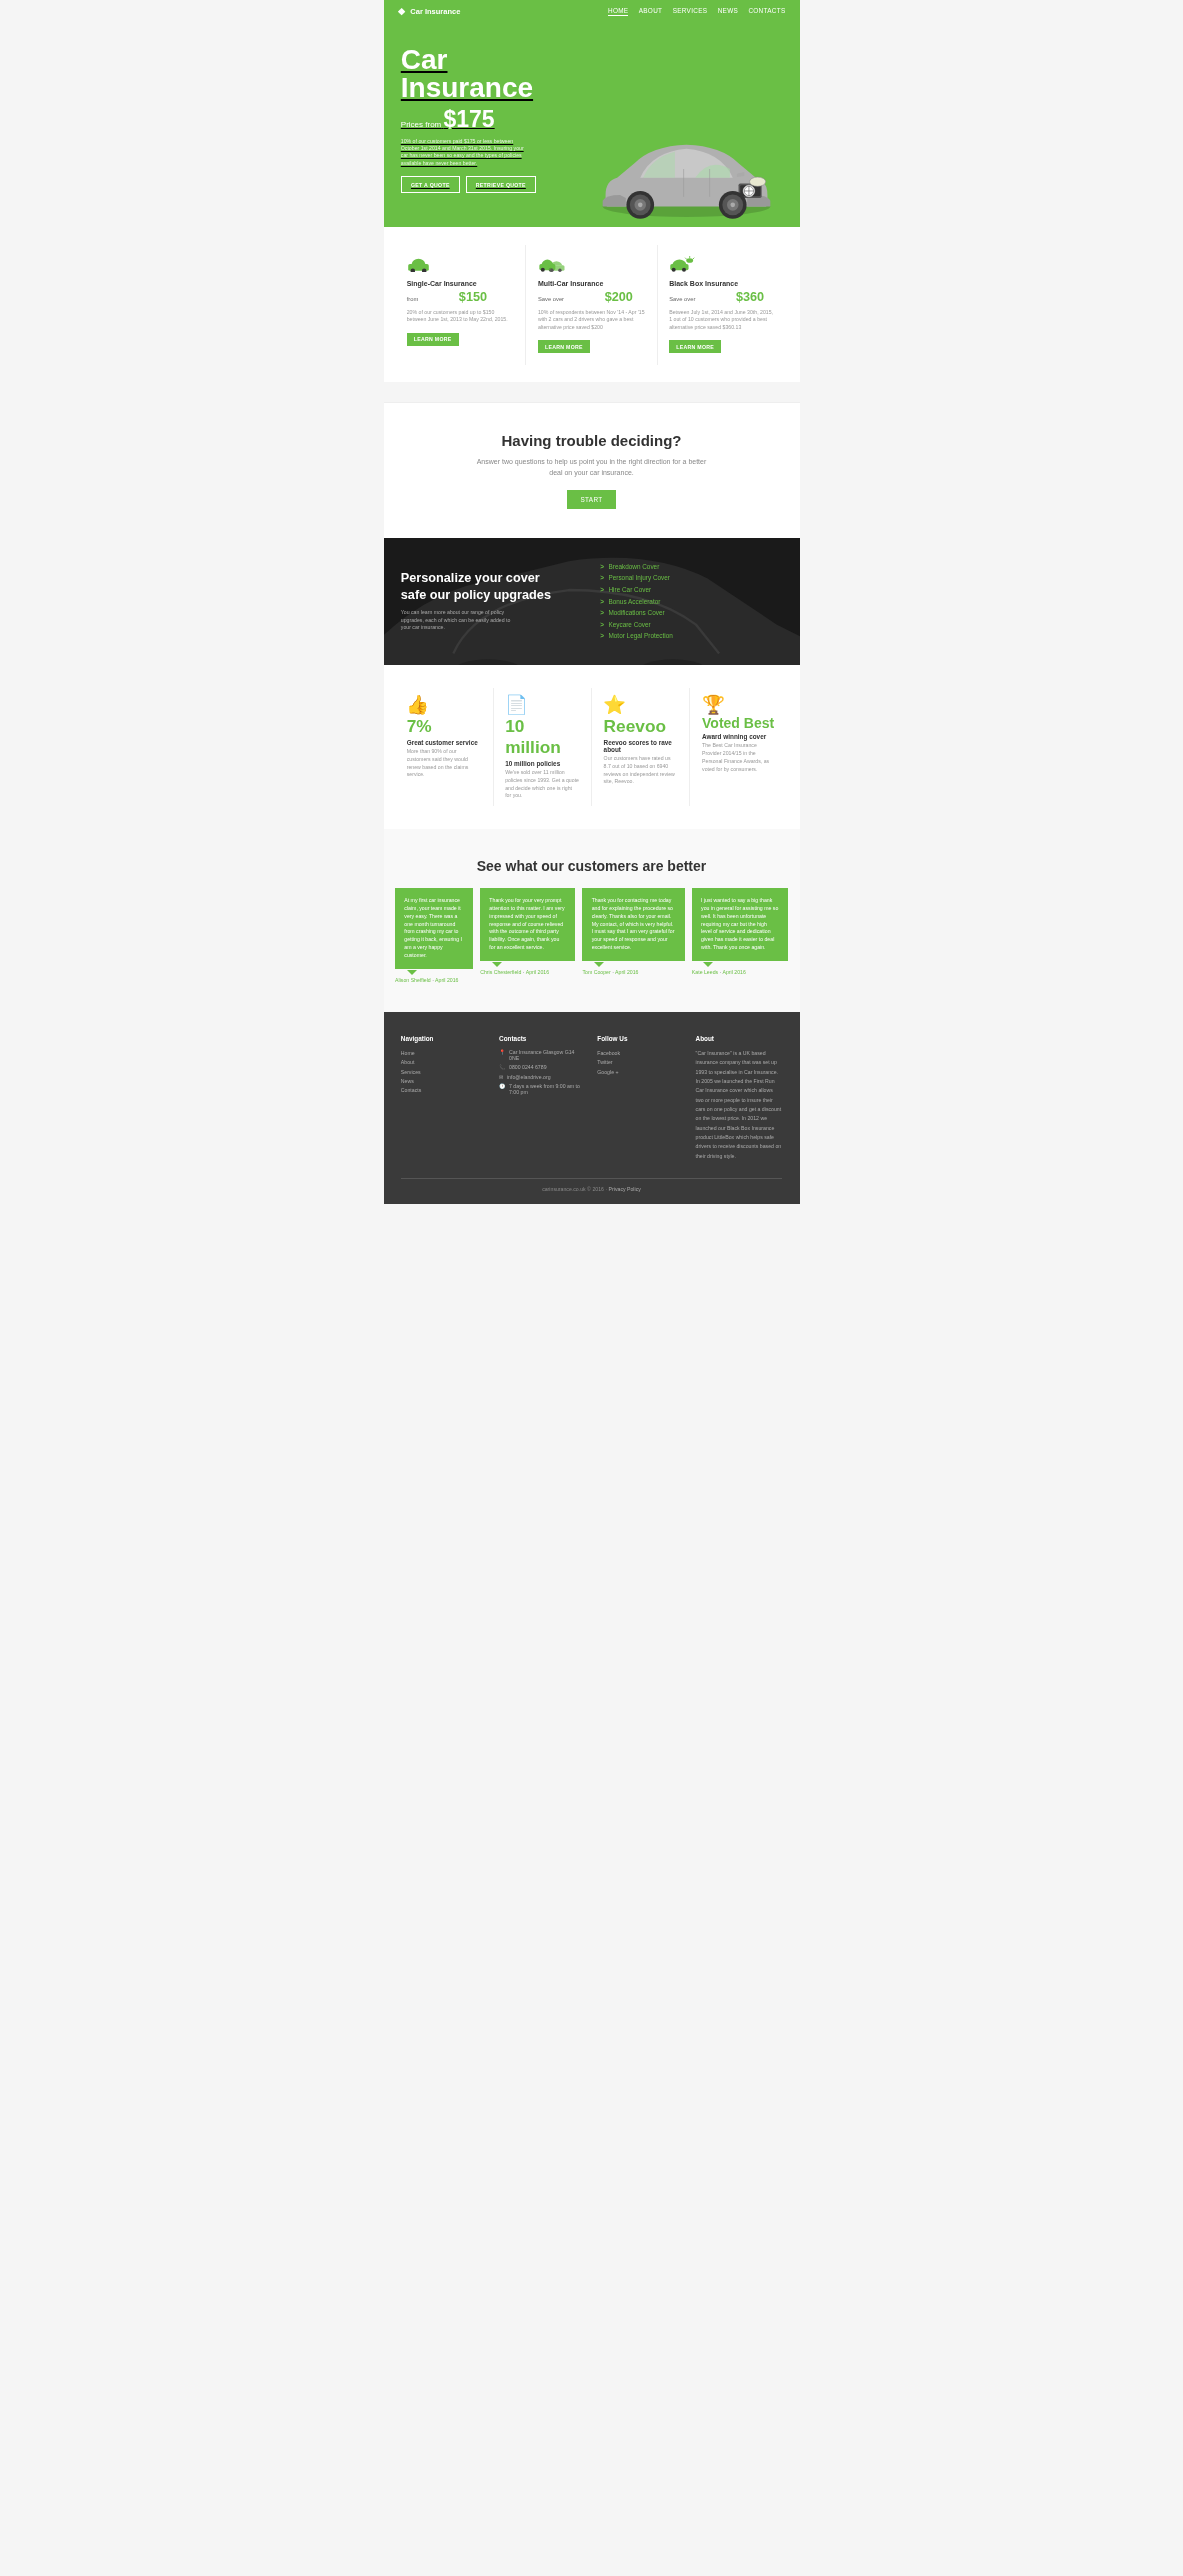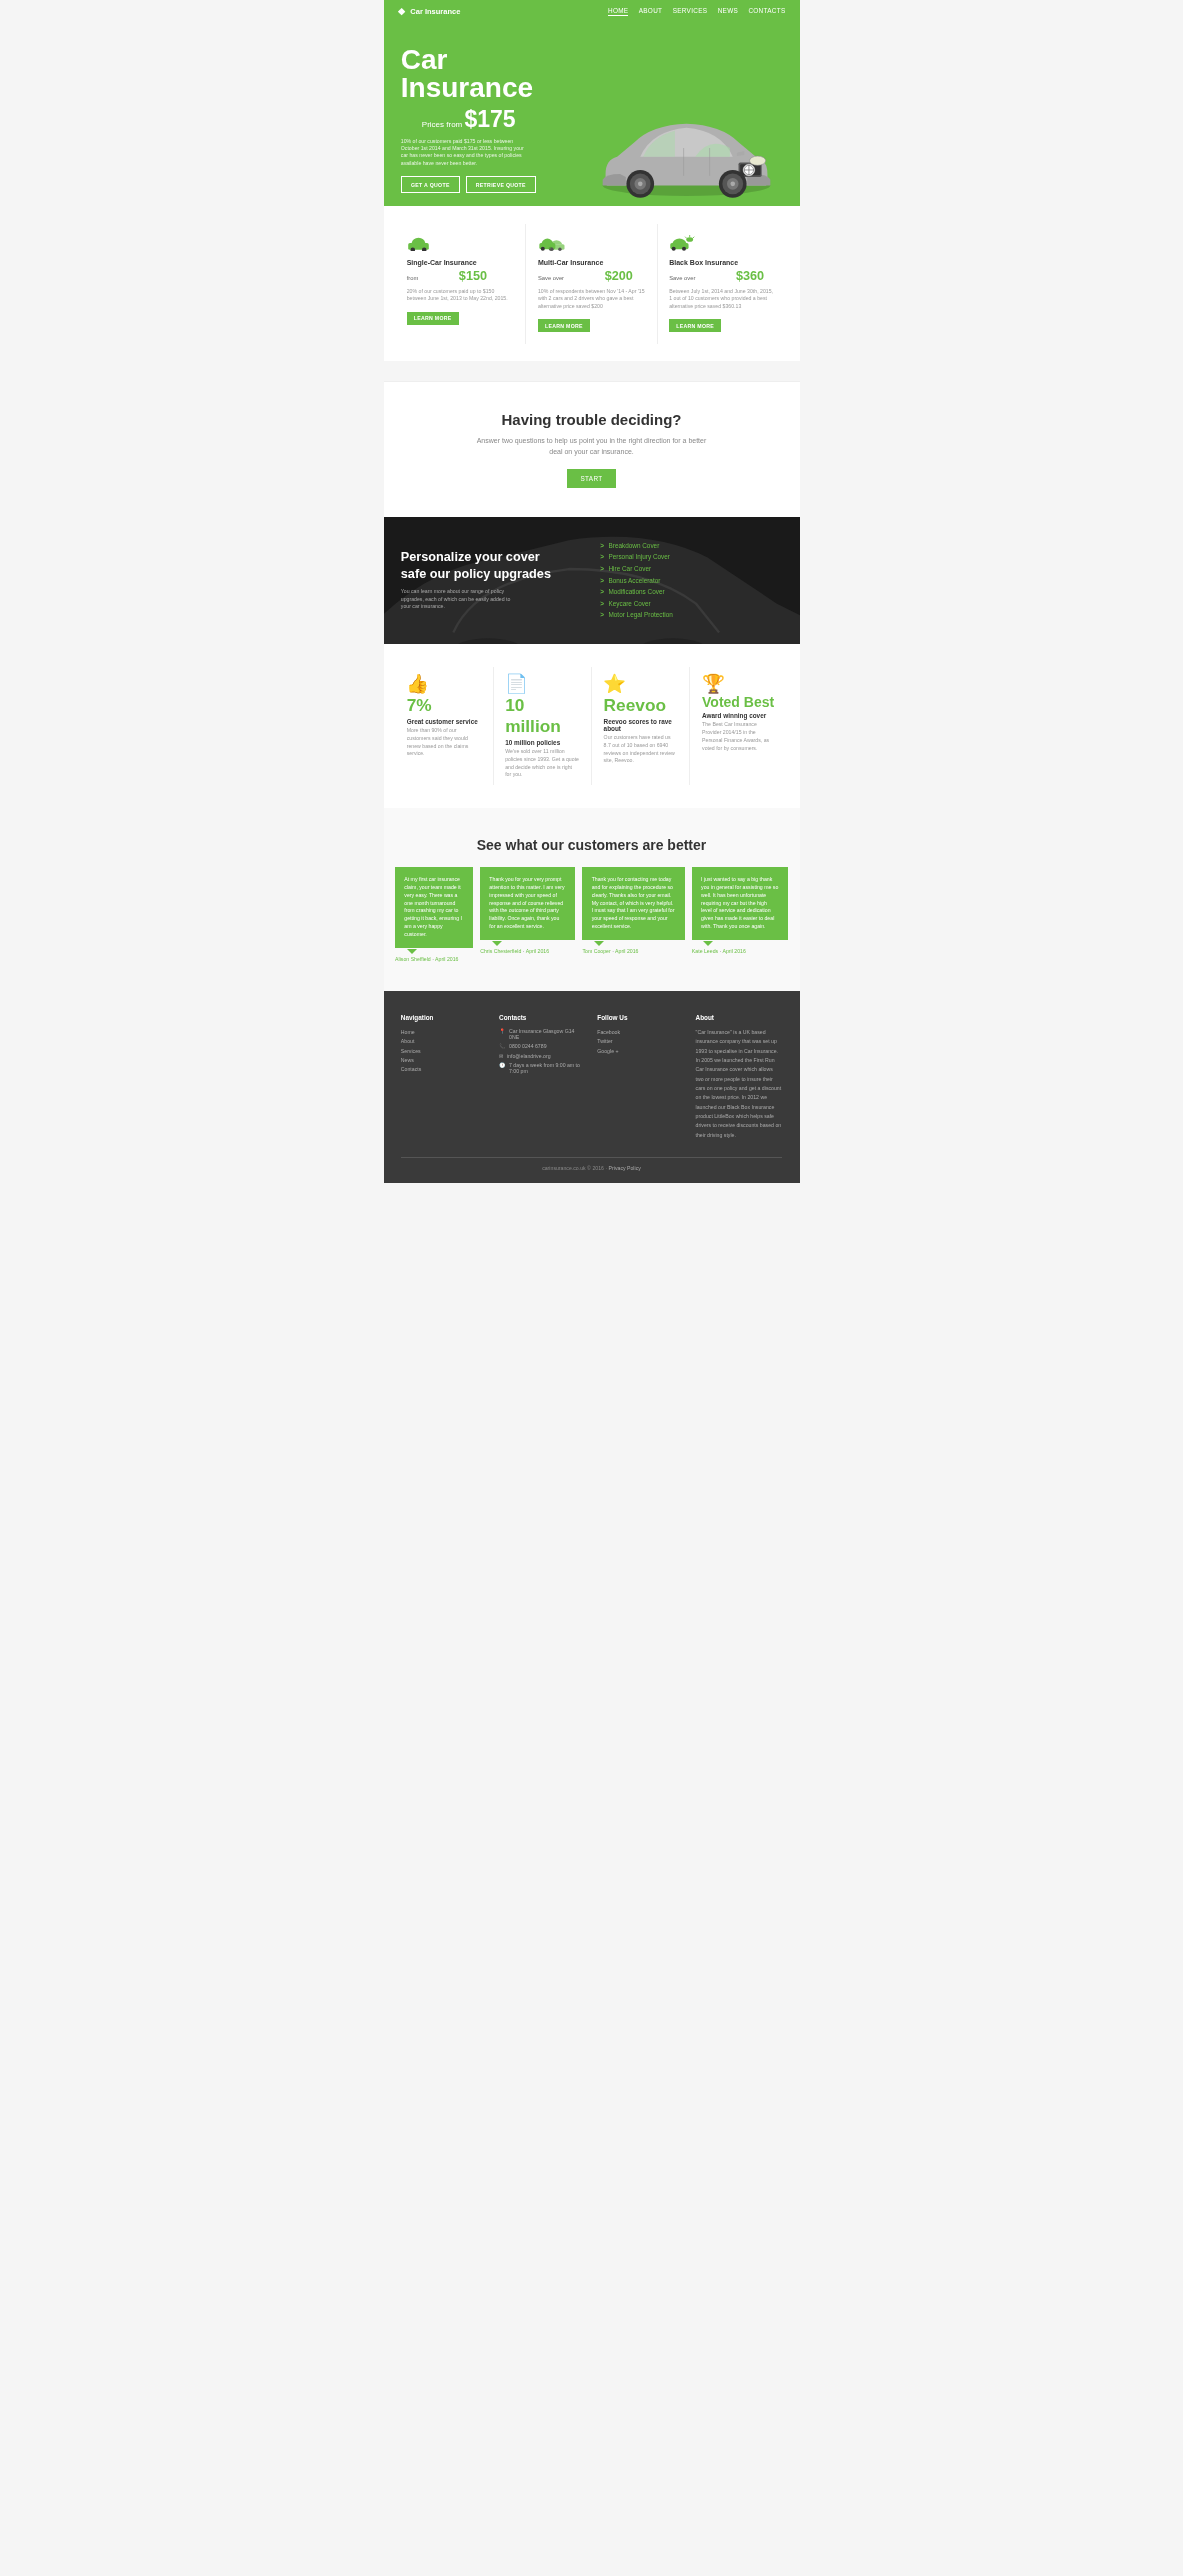--- a/index.html
+++ b/index.html
@@ -24,23 +24,23 @@
     
     .hero {
       background: #6abf45;
       padding: 23px 17.3px 0 17.3px;
       display: flex;
       align-items: flex-end;
       min-height: 139px;
       position: relative;
       overflow: hidden;
     }
-    .hero-text { flex: 1; padding-bottom: 13px; }
+    .hero-text { flex: 1; padding-bottom: 34px; text-decoration: underline; }
     .hero-text h1 { color: white; font-size: 28px; font-weight: 900; line-height: 1; }
-    .hero-text .prices-from { color: white; font-size: 8px; margin-top: 4.6px; margin-left: 21px; }
+    .hero-text .prices-from { color: white; font-size: 8px; margin-top: 4.6px; }
     .hero-text .price { color: white; font-size: 23px; font-weight: 900; }
     .hero-text .subtext { color: rgba(255,255,255,0.85); font-size: 5.2px; line-height: 1.4; margin-top: 4.6px; max-width: 127px; }
     .hero-buttons { display: flex; gap: 5.8px; margin-top: 9.2px; }
     .btn-outline { border: 1.2px solid white; color: white; background: transparent; padding: 4.6px 9.2px; font-size: 5.2px; cursor: pointer; font-weight: bold; letter-spacing: 0.3px; }
     .hero-car { flex: 1; display: flex; align-items: flex-end; justify-content: center; }
     .hero-car svg { width: 185px; height: 116px; }
 
     
     .cards-section {
       background: white;

